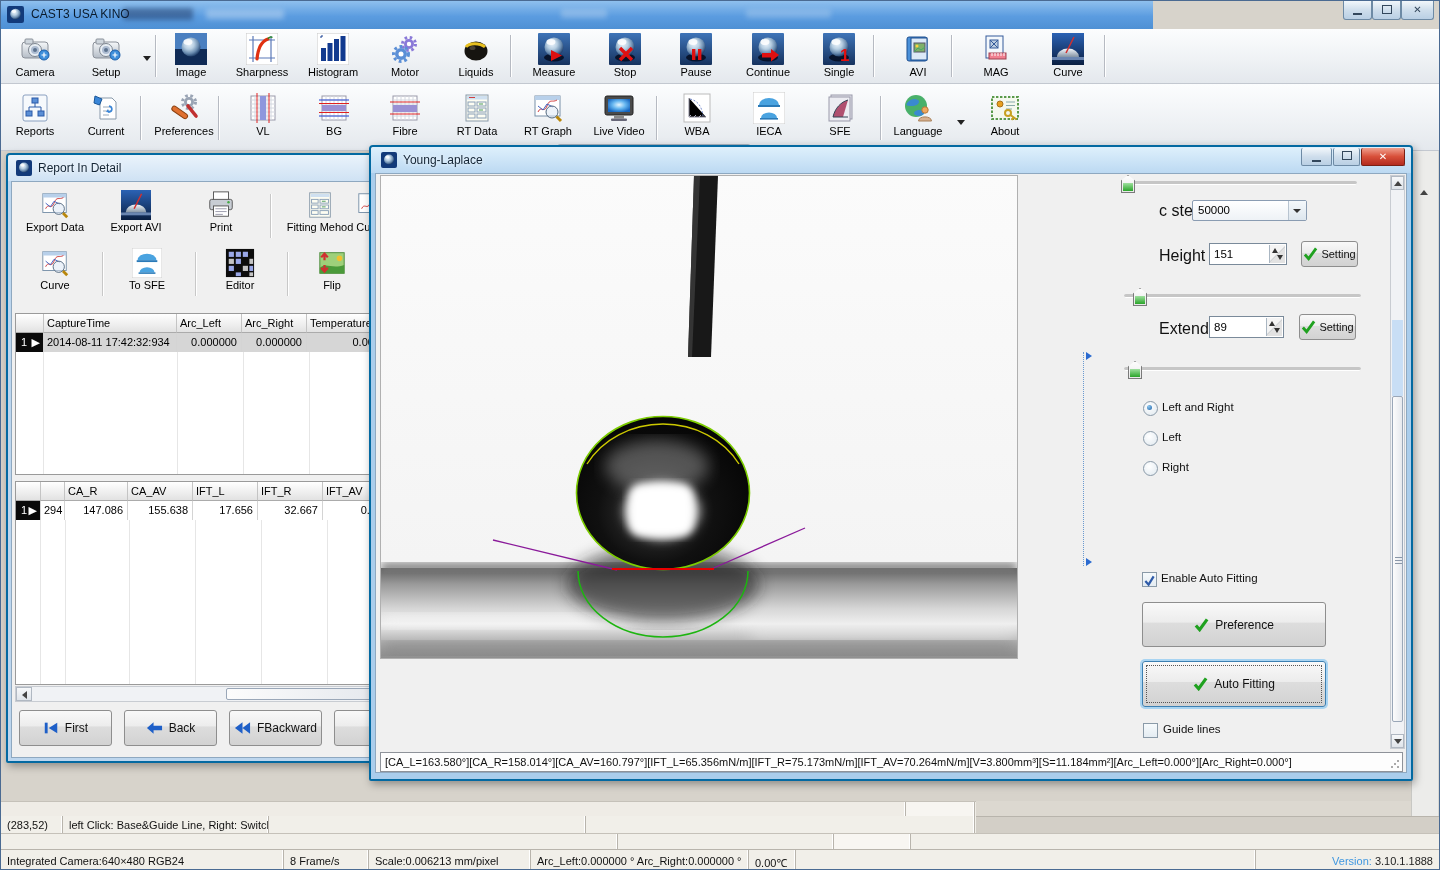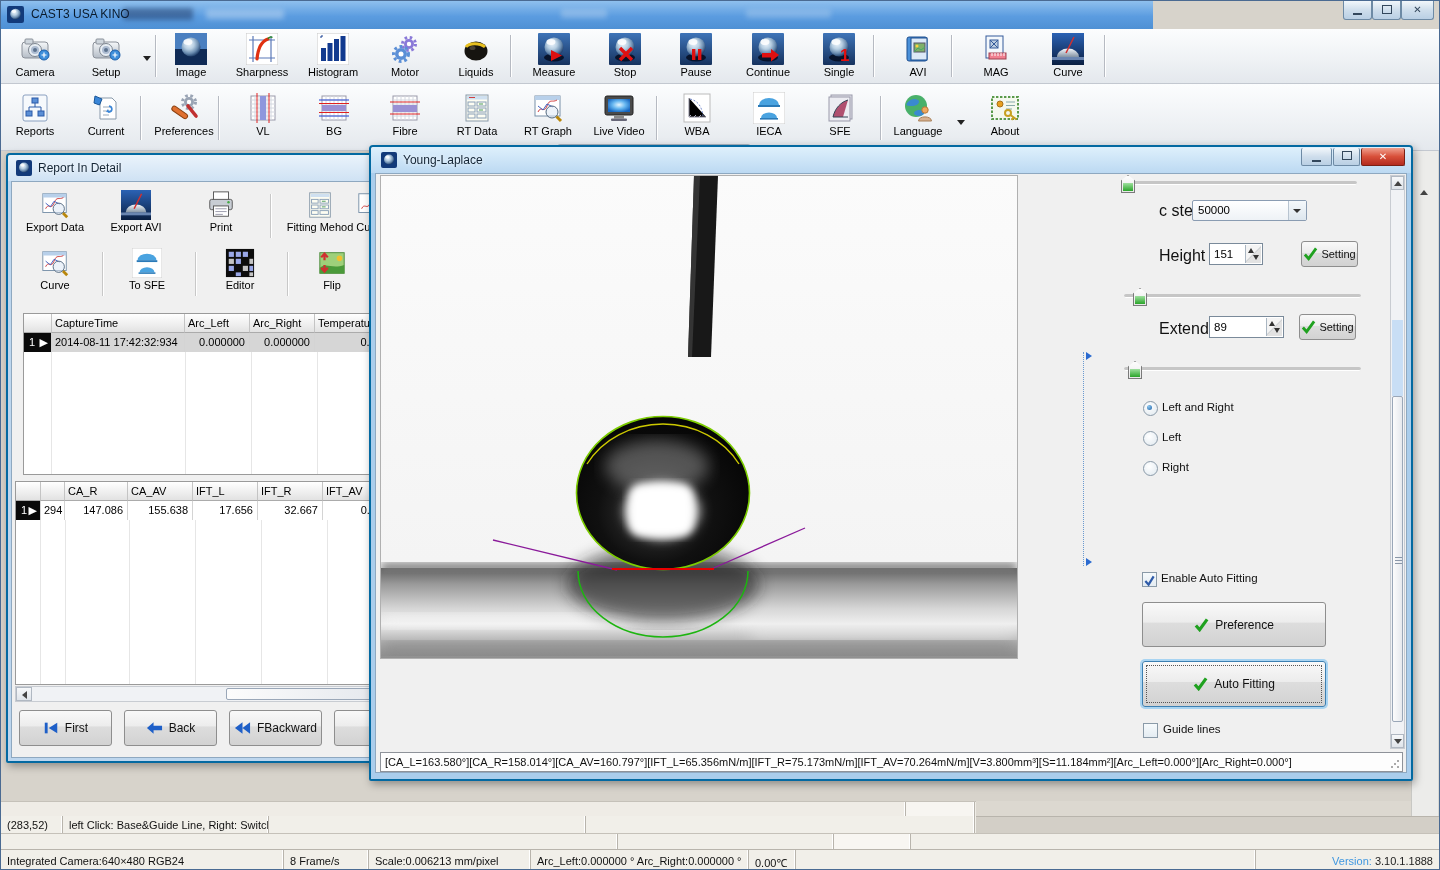--- a/index.html
+++ b/index.html
@@ -643,21 +643,21 @@
               <rect x="3" y="5" width="26" height="22" fill="#9ed07a" stroke="#4a8a3a"></rect>
               <circle cx="24" cy="11" r="3" fill="#f0c030"></circle>
               <path d="M3 21c7-6 13 2 26-3v9H3z" fill="#4a9a3a"></path>
               <path d="M8 13V6m-3.5 4L8 6l3.5 4" stroke="#d03030" stroke-width="2.4" fill="none"></path>
               <path d="M8 18v7m-3.5-4L8 25l3.5-4" stroke="#d03030" stroke-width="2.4" fill="none"></path>
             </svg>
           </span>
           <span class="lb">Flip</span>
         </div>
 
-    <div class="dtable" style="left:11px;top:131px;width:372px;height:160px">
+    <div class="dtable" style="left:3px;top:131px;width:372px;height:160px">
       <div class="t-row">
         <div class="t-hcell" style="width:28px"></div>
         <div class="t-hcell" style="width:133px">CaptureTime</div>
         <div class="t-hcell" style="width:65px">Arc_Left</div>
         <div class="t-hcell" style="width:65px">Arc_Right</div>
         <div class="t-hcell" style="width:78px">Temperature</div>
       </div>
       <div class="t-row" style="background:#d6d6d6">
         <div class="t-cell gutter" style="width:28px">
               <span>1</span>
@@ -818,21 +818,21 @@
           <i></i>
         </div>
     <span class="fld-label" style="left:741px;top:28px">c step</span>
     <div class="combo" style="left:816px;top:26px;width:115px;height:21px">
       <span class="val">50000</span>
       <span class="dd">
             <i></i>
           </span>
     </div>
     <span class="fld-label" style="left:741px;top:73px">Height</span>
-    <div class="spin" style="left:833px;top:69px;width:54px;height:22px">
+    <div class="spin" style="left:833px;top:69px;width:78px;height:22px">
       <span class="val">151</span>
       <span class="btns">
             <i class="up"></i>
             <i class="dn"></i>
           </span>
     </div>
     <div class="btn3d" style="left:925px;top:67px;width:57px;height:26px;font-size:11px;gap:3px">
           <svg class="chk" viewBox="0 0 16 14">
             <path d="M2 7.5l4 4.5L14 1" stroke="#1fa11f" stroke-width="3" fill="none"></path>
           </svg>

